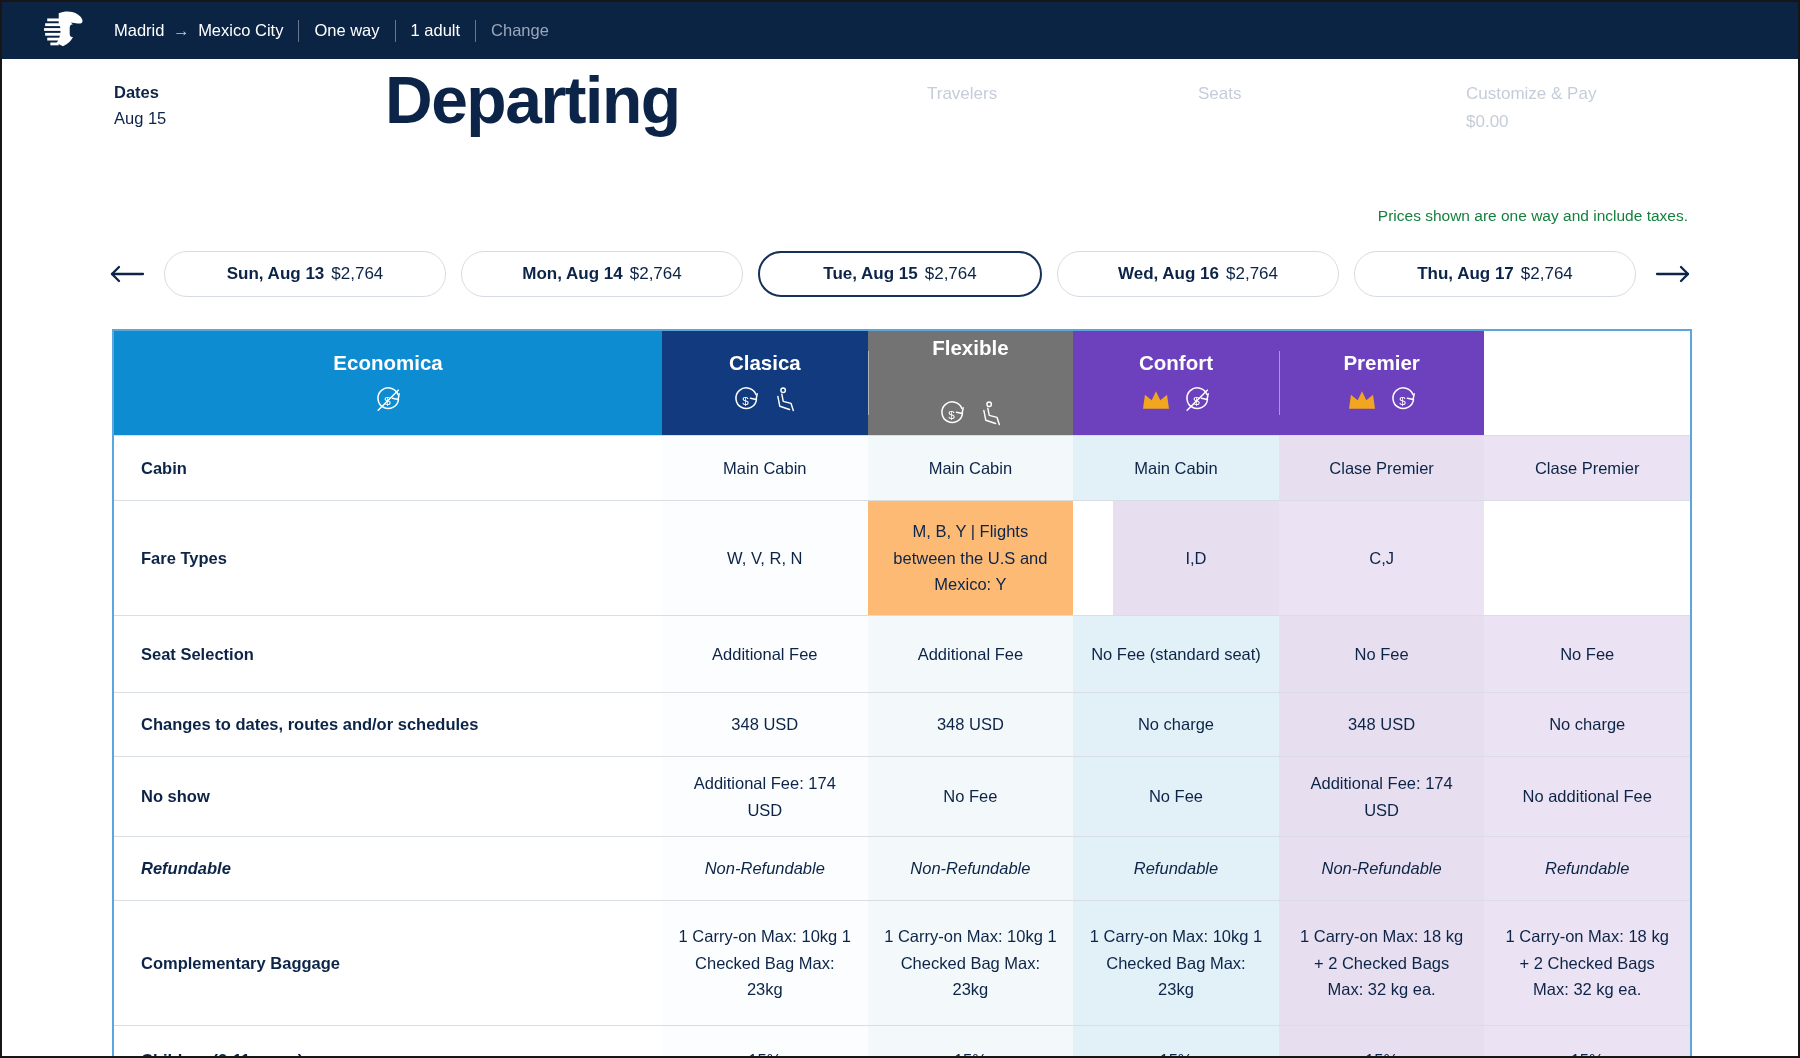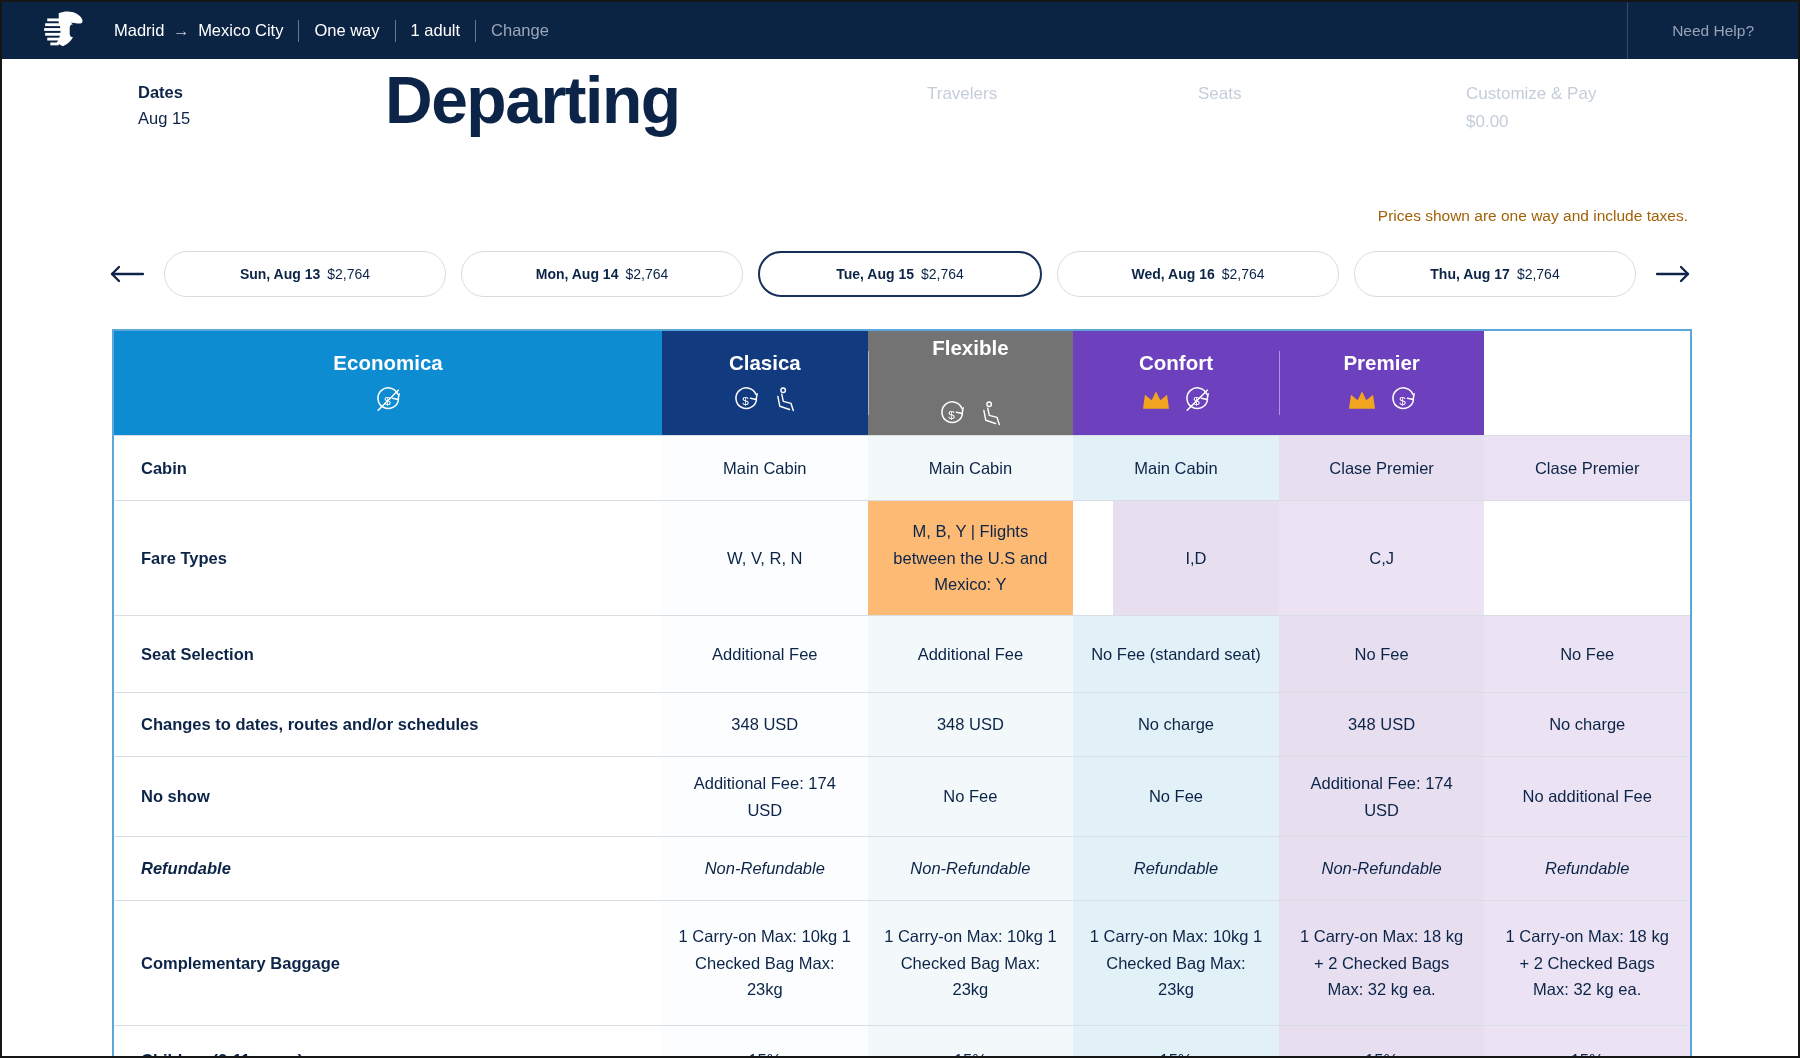--- a/index.html
+++ b/index.html
@@ -20,42 +20,42 @@
   .trip-item:first-child { padding-left: 0; }
   .route-arrow { color: #c3cbd8; padding: 0 4px; }
   .sep { width: 1px; height: 22px; background: rgba(255,255,255,.38); }
   .change-link { color: #9aa6ba; cursor: pointer; }
   .help {
     margin-left: auto; height: 100%; display: flex; align-items: center;
     padding: 0 44px; border-left: 1px solid #36496a; color: #97a3b8; font-size: 15.5px; cursor: pointer;
   }
 
   
-  .dates-step { position: absolute; left: 112px; top: 78px; font-size: 16.5px; line-height: 1.55; margin-left: 24px; }
+  .dates-step { position: absolute; left: 112px; top: 78px; font-size: 16.5px; line-height: 1.55; }
   .dates-step .lbl { font-weight: 700; }
   .page-title {
     position: absolute; left: 383px; top: 60px; font-size: 66px; font-weight: 700;
     letter-spacing: -1.5px; color: #0c2447;
   }
   .ghost-step { position: absolute; color: #c5cdd9; font-size: 17px; }
   .step-travelers { left: 925px; top: 82px; }
   .step-seats { left: 1196px; top: 82px; }
   .step-customize { left: 1464px; top: 82px; }
   .step-customize-value { left: 1464px; top: 110px; }
 
-  .prices-note { position: absolute; right: 110px; top: 205px; font-size: 15.5px; color: #a16207; }
+  .prices-note { position: absolute; right: 110px; top: 205px; font-size: 15.5px; color: #15803d; }
 
   
   .carousel { position: absolute; left: 104px; right: 104px; top: 249px; display: flex; align-items: center; gap: 16px; }
   .arrow-btn { background: none; border: none; padding: 4px 2px; cursor: pointer; display: flex; align-items: center; }
   .days { flex: 1; display: flex; gap: 15px; }
   .pill {
     flex: 1; height: 46px; border: 1px solid #d7dce3; border-radius: 24px; background: #fff;
     display: flex; align-items: center; justify-content: center; gap: 7px;
-    font-size: 14px; color: #0c2447; cursor: pointer; white-space: nowrap;
+    font-size: 17px; color: #0c2447; cursor: pointer; white-space: nowrap;
   }
   .pill.selected { border: 2px solid #16305a; }
   .pill .day { font-weight: 700; }
 
   
   .fare-table {
     position: absolute; left: 110px; top: 327px; width: 1580px;
     border: 2px solid #5ba7dc; background: #fff;
   }
   .t-row { display: grid; grid-template-columns: 548px repeat(5, 1fr); }
@@ -106,21 +106,20 @@
         <span class="route-arrow">→</span>
         <span>Mexico City</span>
       </span>
       <span class="sep"></span>
       <span class="trip-item">One way</span>
       <span class="sep"></span>
       <span class="trip-item">1 adult</span>
       <span class="sep"></span>
       <span class="trip-item change-link">Change</span>
     </div>
-    <div class="help">Need Help?</div>
   </div>
 
   <div class="dates-step">
     <div class="lbl">Dates</div>
     <div>Aug 15</div>
   </div>
   <div class="page-title">Departing</div>
   <div class="ghost-step step-travelers">Travelers</div>
   <div class="ghost-step step-seats">Seats</div>
   <div class="ghost-step step-customize">Customize &amp; Pay</div>

